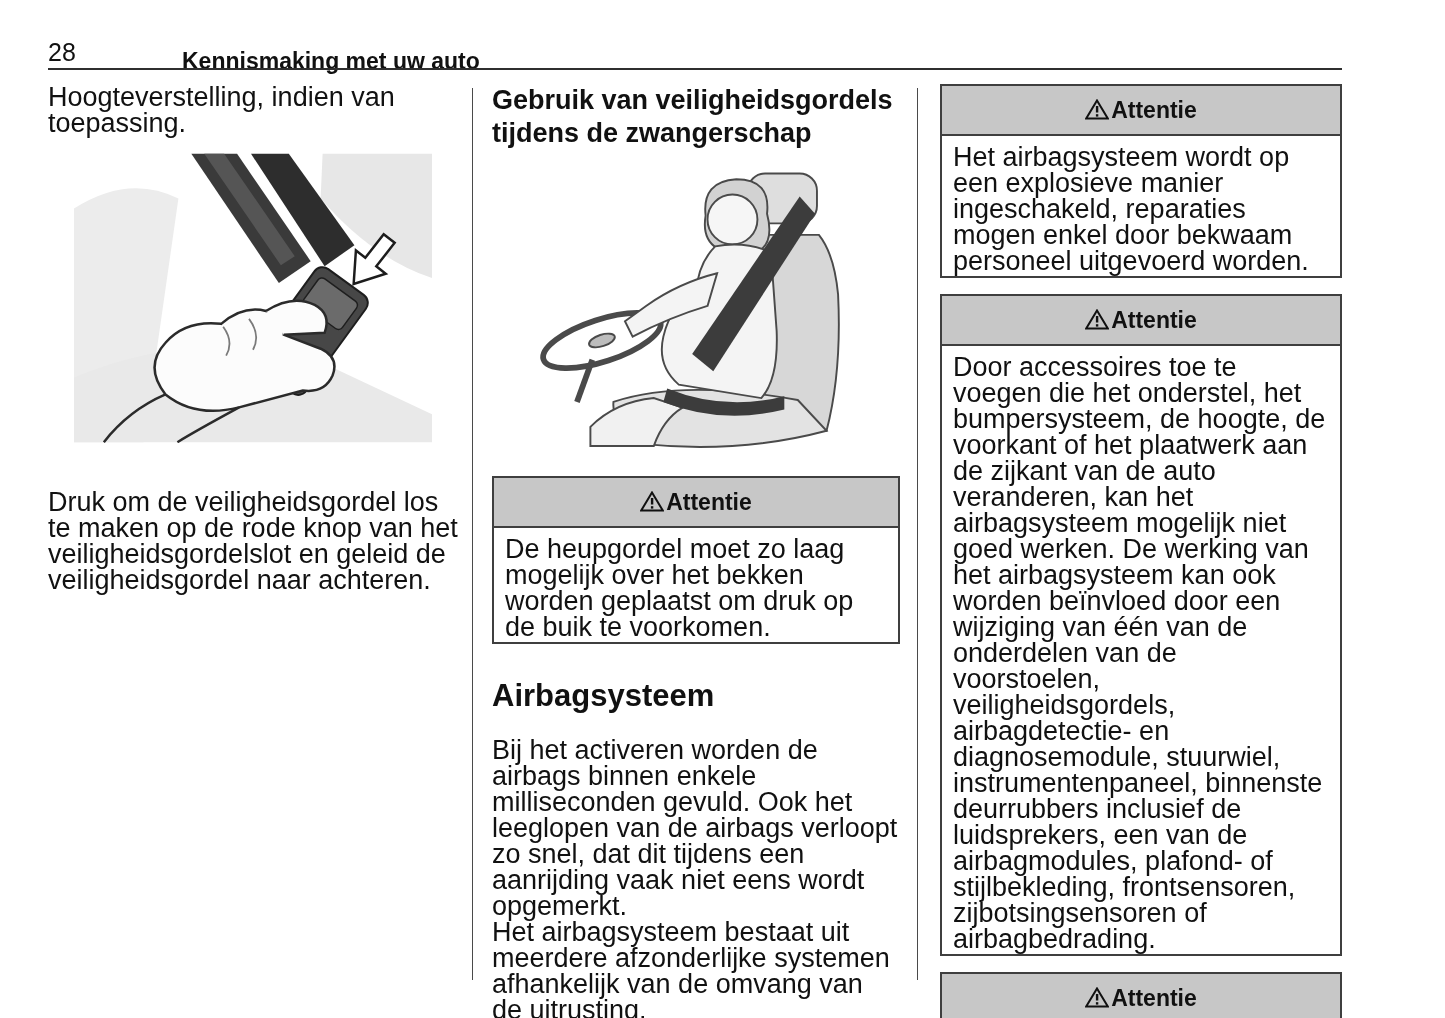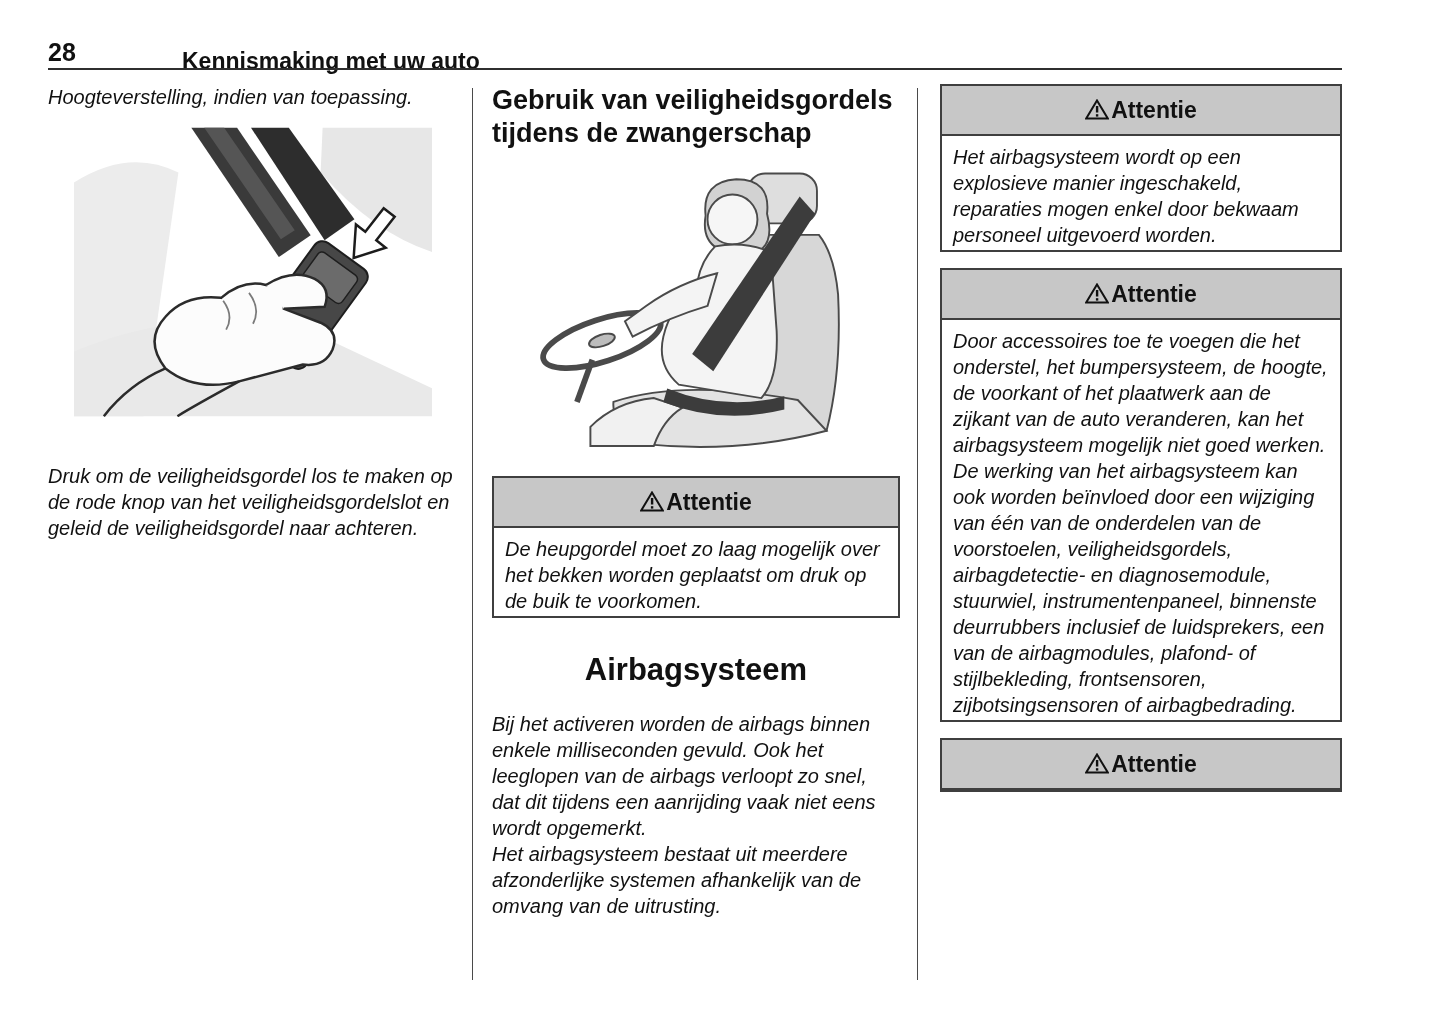--- a/index.html
+++ b/index.html
@@ -7,38 +7,38 @@
   html, body { margin: 0; padding: 0; }
   body {
     width: 1445px; height: 1018px;
     background: #ffffff;
     font-family: "Liberation Sans", sans-serif;
     color: #111111;
   }
   .page { position: relative; width: 1445px; height: 1018px; overflow: hidden; background: #fff; }
 
   
-  .page-num   { position: absolute; left: 48px;  top: 38px; font-size: 25px; font-weight: bold; }
+  .page-num   { position: absolute; left: 48px;  top: 38px; font-size: 25px; font-weight: normal; }
   .chapter    { position: absolute; left: 182px; top: 48px; font-size: 23px; font-weight: bold; text-align: center; }
   .header-rule{ position: absolute; left: 48px;  top: 68px; width: 1294px; height: 0; border-top: 2px solid #2f2f2f; }
 
   
   .col  { position: absolute; top: 84px; }
   .col1 { left: 48px;  width: 410px; }
   .col2 { left: 492px; width: 408px; }
   .col3 { left: 940px; width: 402px; }
   .vdivider { position: absolute; top: 88px; height: 892px; width: 0; border-left: 1.5px solid #4a4a4a; }
   .d1 { left: 472px; }
   .d2 { left: 917px; }
 
   
-  .body { font-size: 20px; line-height: 26px; margin: 0; font-style: italic; }
+  .body { font-size: 27px; line-height: 26px; margin: 0; }
   .intro { margin-bottom: 17px; }
   .h2 { font-size: 27px; line-height: 33px; font-weight: bold; margin: 0 0 6px 0; }
-  .h1 { font-size: 31px; line-height: 36px; font-weight: bold; margin: 34px 0 23px 0; text-align: center; }
+  .h1 { font-size: 31px; line-height: 36px; font-weight: bold; margin: 34px 0 23px 0; }
 
   .figure { display: flex; justify-content: center; }
   .fig1 { margin: 8px 0 46px 0; }
   .fig2 { margin: 10px 0 28px 0; }
 
   .col2 .h2 { margin-bottom: 8px; }
   .para1 { margin-bottom: 16px; }
 
   
   .attn { border: 2px solid #3f3f3f; background: #fff; }

